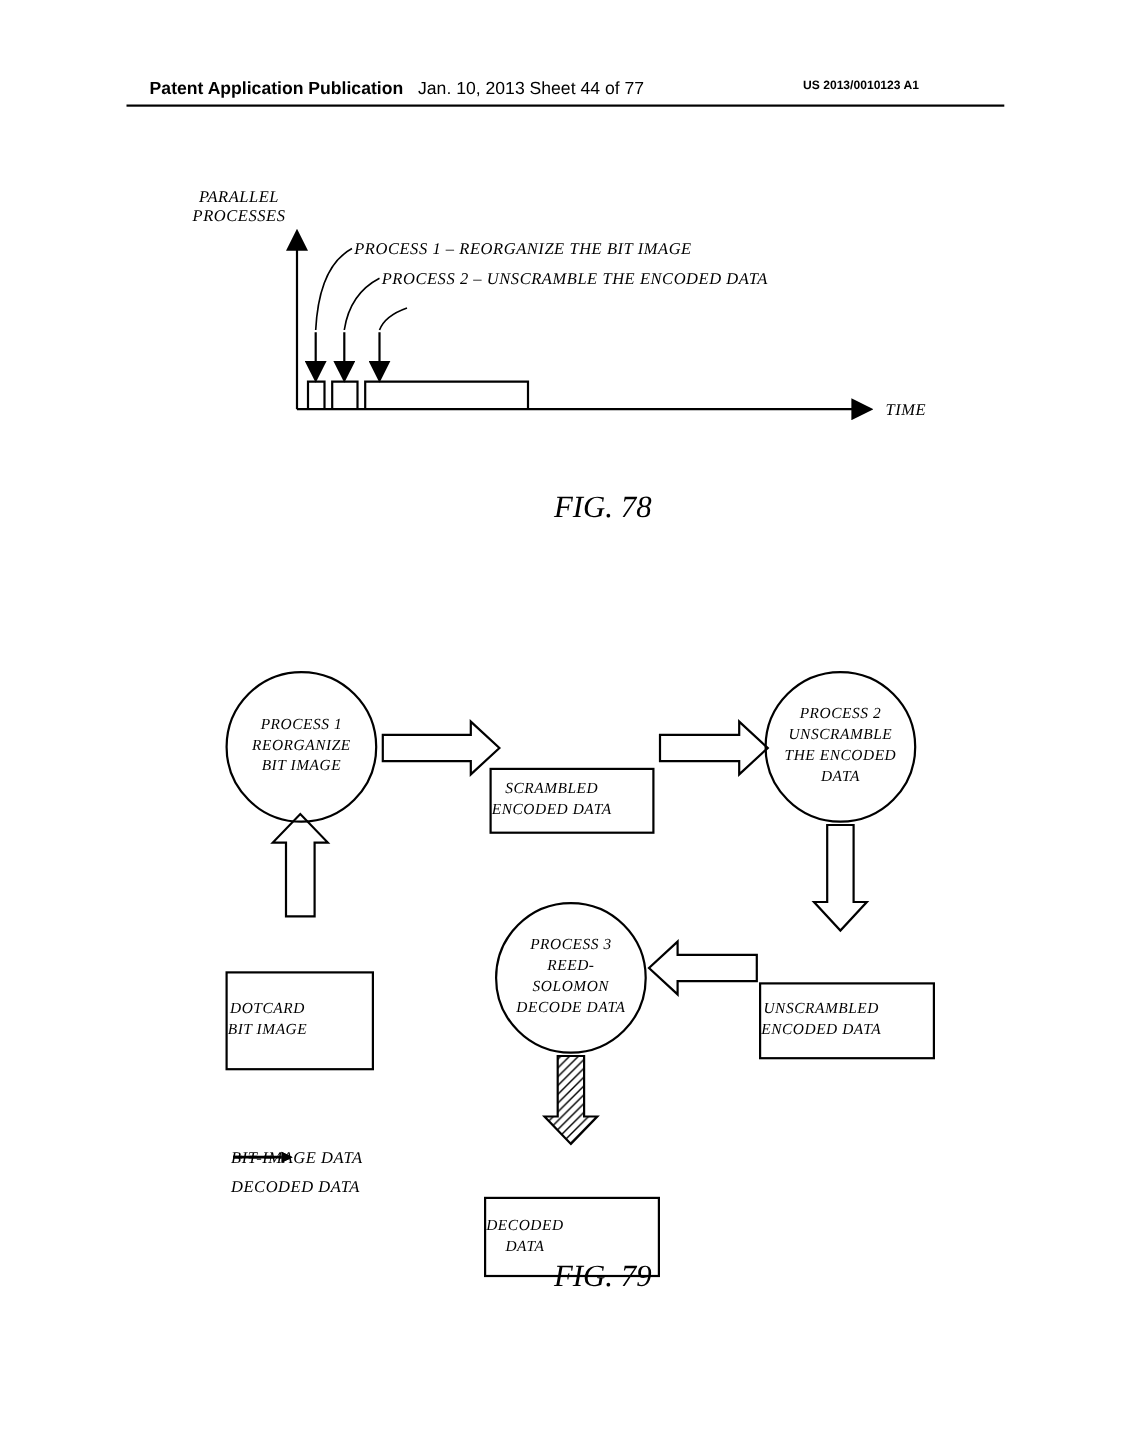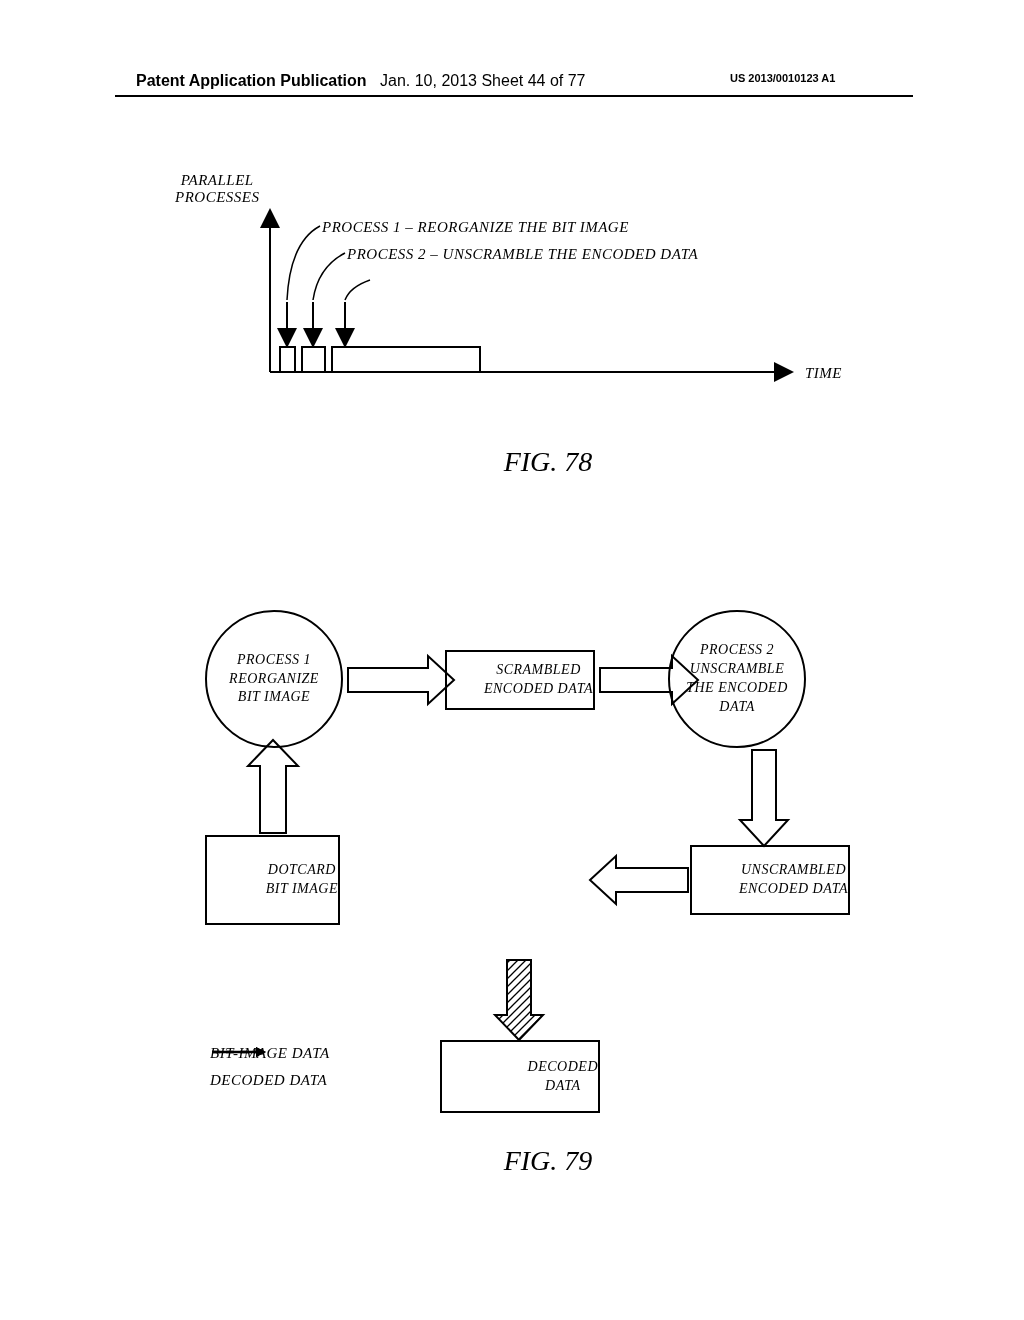--- a/index.html
+++ b/index.html
@@ -100,24 +100,25 @@
     border-radius: 50%;
     display: flex;
     align-items: center;
     justify-content: center;
   }
   .rect-node {
     position: absolute;
     border: 2px solid #000;
     display: flex;
     align-items: center;
-    justify-content: flex-end;
+    justify-content: flex-start;
+    margin-top: 48px;
   }
   .node-p1 { top: 20px; left: 45px; }
-  .node-p2 { top: 20px; left: 508px; }
+  .node-p2 { top: 20px; left: 535px; }
   .node-p3 { top: 230px; left: 290px; width: 138px; height: 138px; }
   .rect-dotcard { top: 245px; left: 45px; width: 135px; height: 90px; }
   .rect-scrambled { top: 60px; left: 285px; width: 150px; height: 60px; }
   .rect-unscrambled { top: 255px; left: 530px; width: 160px; height: 70px; }
   .rect-decoded { top: 450px; left: 280px; width: 160px; height: 73px; }
 
   .legend { position: absolute; top: 455px; left: 50px; }
   .legend-row { display:flex; align-items:center; gap: 8px; margin-bottom: 10px; }
   .legend-arrow { width: 58px; height: 14px; }
 
@@ -202,20 +203,28 @@
 
   <div class="circle-node node-p2">
     <div class="box-text">
       <span>PROCESS 2</span><br>
       <span>UNSCRAMBLE</span><br>
       <span>THE ENCODED</span><br>
       <span>DATA</span>
     </div>
   </div>
 
+  <div class="circle-node node-p3">
+    <div class="box-text">
+      <span>PROCESS 3</span><br>
+      <span>REED-</span><br>
+      <span>SOLOMON</span><br>
+      <span>DECODE DATA</span>
+    </div>
+  </div>
 
   <div class="rect-node rect-dotcard">
     <div class="box-text">
       <span>DOTCARD</span><br>
       <span>BIT IMAGE</span>
     </div>
   </div>
 
   <div class="rect-node rect-scrambled">
     <div class="box-text">

